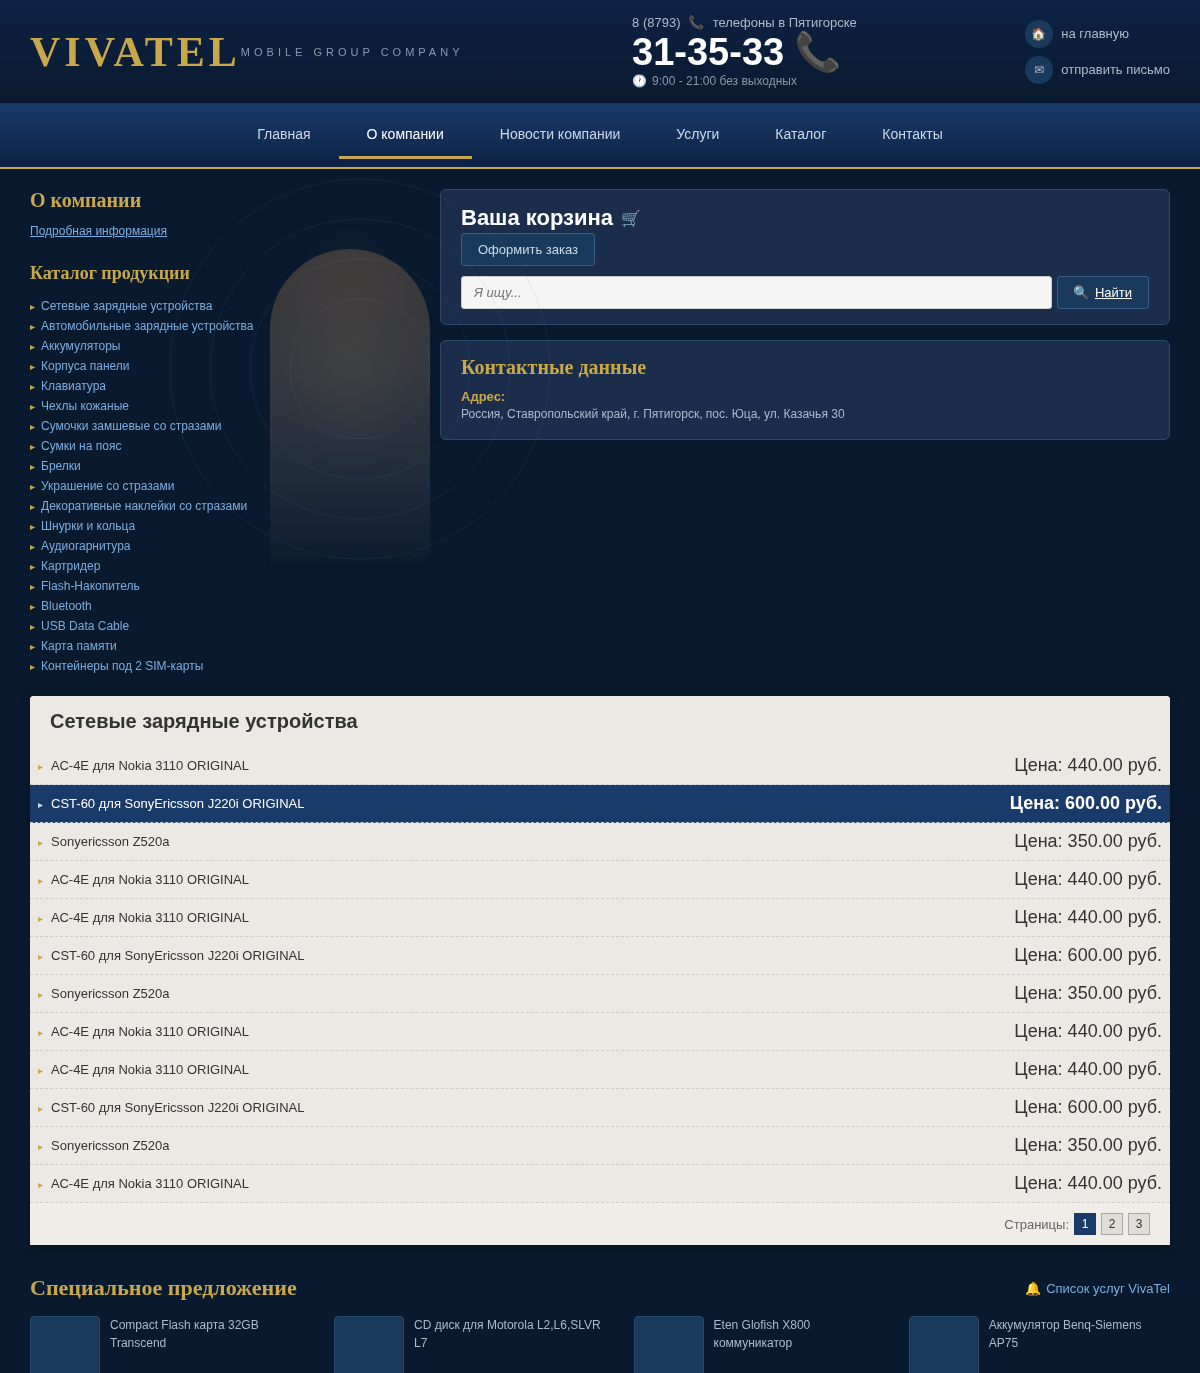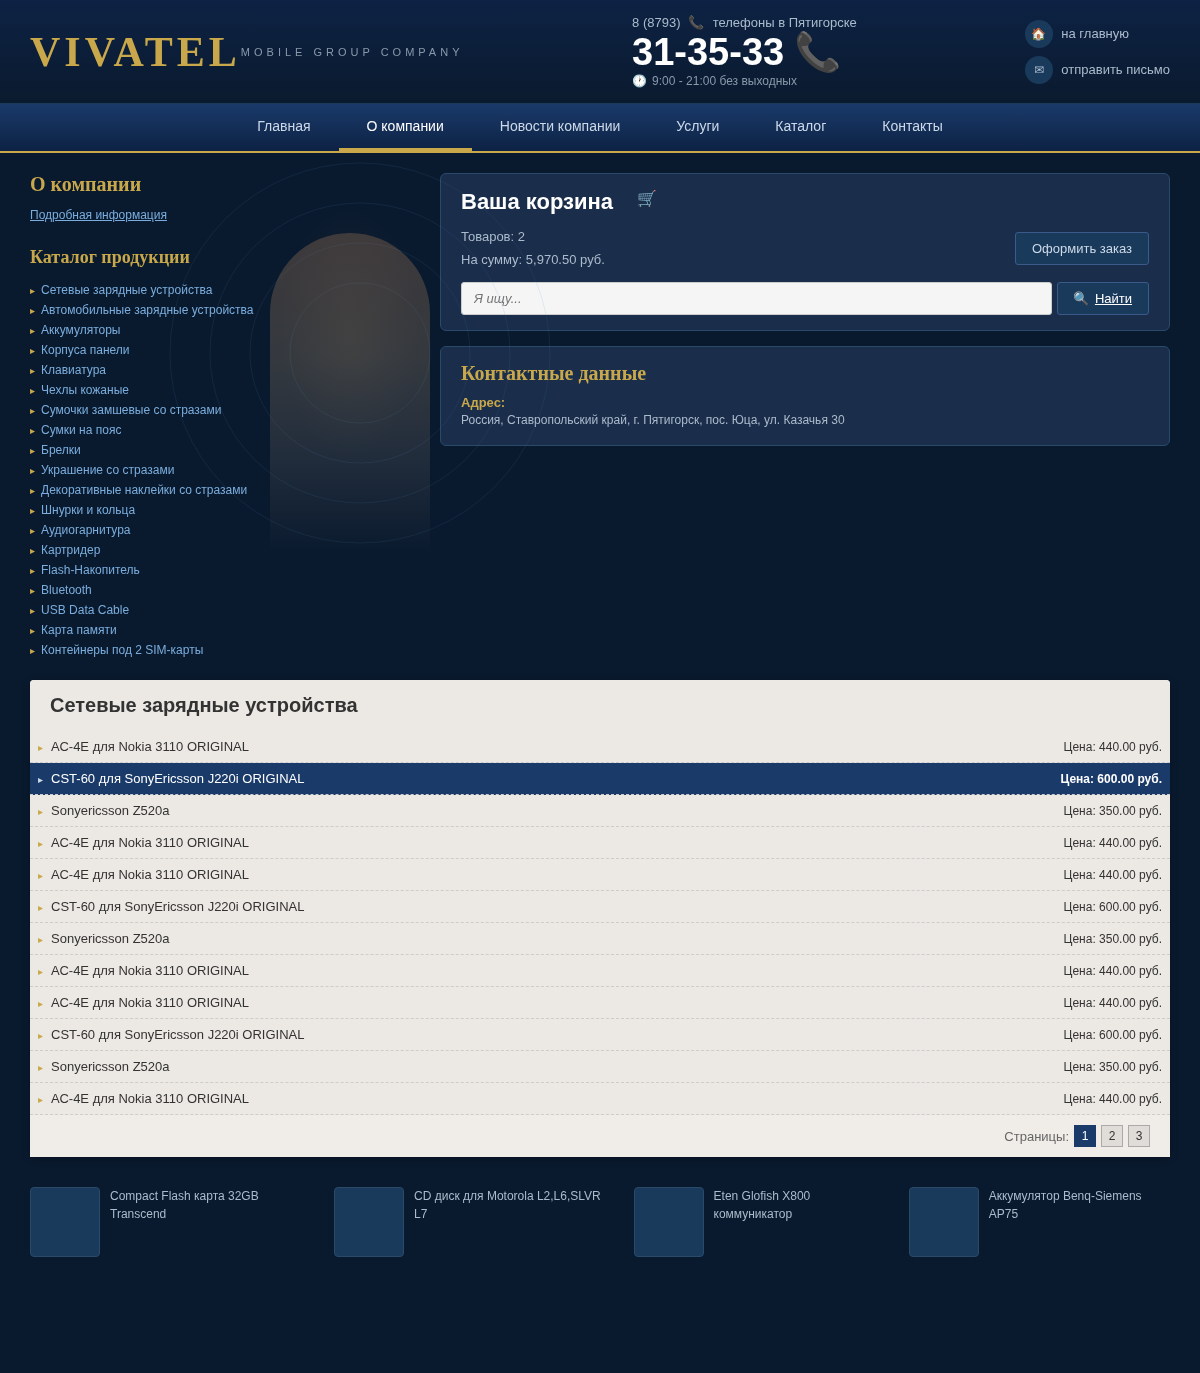--- a/index.html
+++ b/index.html
@@ -12,52 +12,52 @@
     .logo-subtitle { font-size: 11px; color: #8899aa; letter-spacing: 4px; text-transform: uppercase; }
     .phone-area { text-align: center; }
     .phone-row1 { color: #aabbcc; font-size: 13px; display: flex; align-items: center; gap: 8px; }
     .phone-main { font-size: 38px; font-weight: bold; color: #fff; display: flex; align-items: center; gap: 10px; }
     .phone-time { color: #8899aa; font-size: 12px; display: flex; align-items: center; gap: 5px; }
     .header-links { display: flex; flex-direction: column; gap: 8px; }
     .header-link { display: flex; align-items: center; gap: 8px; color: #aabbcc; font-size: 13px; text-decoration: none; }
     .header-link .icon-circle { width: 28px; height: 28px; border-radius: 50%; background: #1a3a5c; display: flex; align-items: center; justify-content: center; font-size: 12px; }
 
     
-    .nav { background: linear-gradient(180deg, #1a3a6a 0%, #0d2244 100%); padding: 0; border-bottom: 2px solid #c8a84b; }
+    .nav { background: linear-gradient(180deg, #1a3a6a 0%, #0d2244 100%); padding: 8px; border-bottom: 2px solid #c8a84b; }
     .nav ul { display: flex; list-style: none; justify-content: center; gap: 0; }
     .nav ul li a { display: block; padding: 14px 28px; color: #ccd9e8; text-decoration: none; font-size: 14px; border-bottom: 3px solid transparent; }
     .nav ul li a:hover, .nav ul li a.active { color: #fff; border-bottom: 3px solid #c8a84b; }
     .nav ul li a.active { color: #fff; }
     .sidebar-section-title { color: #c8a84b; font-size: 20px; font-weight: bold; margin-bottom: 12px; font-family: Georgia, serif; }
     .sidebar-about-text { color: #aabbcc; font-size: 12px; line-height: 1.6; margin-bottom: 10px; }
     .sidebar-more-link { color: #7aaddd; font-size: 12px; text-decoration: underline; display: block; margin-bottom: 25px; }
     .catalog-title { color: #c8a84b; font-size: 18px; font-weight: bold; margin-bottom: 12px; font-family: Georgia, serif; }
     .catalog-list { list-style: none; }
     .catalog-list li { padding: 3px 0; display: flex; align-items: center; gap: 6px; }
     .catalog-list li::before { content: '▸'; color: #c8a84b; font-size: 10px; }
     .catalog-list li a { color: #7aaddd; font-size: 12px; text-decoration: none; }
     .cart-box { background: #1a2d4a; border: 1px solid #2a4a6a; border-radius: 6px; padding: 15px 20px; margin-bottom: 15px; }
-    .cart-title { color: #fff; font-size: 22px; font-weight: bold; display: flex; align-items: flex-start; gap: 24px; margin-bottom: 10px; }
+    .cart-title { color: #fff; font-size: 22px; font-weight: bold; display: flex; align-items: center; gap: 8px; margin-bottom: 2px; }
     .cart-info { display: flex; justify-content: space-between; align-items: center; }
     .cart-details { color: #aabbcc; font-size: 13px; line-height: 1.8; }
     .cart-checkout-btn { background: #1a3a5c; border: 1px solid #3a5a8a; color: #ccd9e8; padding: 8px 16px; font-size: 13px; cursor: pointer; border-radius: 3px; }
     .search-row { display: flex; gap: 5px; margin-top: 10px; }
     .search-input { flex: 1; padding: 8px 12px; background: #f5f5f5; border: 1px solid #ccc; border-radius: 3px; color: #333; font-size: 13px; font-style: italic; }
     .search-btn { background: #1a3a5c; border: 1px solid #3a5a8a; color: #ccd9e8; padding: 8px 16px; font-size: 13px; cursor: pointer; border-radius: 3px; display: flex; align-items: center; gap: 5px; }
     .search-btn-text { color: #fff; text-decoration: underline; font-size: 13px; }
 
     .contact-box { background: #1a2d4a; border: 1px solid #2a4a6a; border-radius: 6px; padding: 15px 20px; }
     .contact-title { color: #c8a84b; font-size: 20px; font-weight: bold; margin-bottom: 8px; font-family: Georgia, serif; }
     .contact-label { color: #c8a84b; font-size: 13px; font-weight: bold; }
     .contact-text { color: #aabbcc; font-size: 12px; line-height: 1.6; }
     .product-row { display: flex; justify-content: space-between; align-items: center; padding: 8px 8px; border-bottom: 1px dashed #ccc; font-size: 13px; color: #333; cursor: pointer; }
     .product-row.highlighted { background: #1a3a6a; color: #fff; }
     .product-row.highlighted .product-price { color: #fff; font-weight: bold; }
     .product-row .arrow { color: #c8a84b; margin-right: 8px; font-size: 10px; }
-    .product-price { color: #333; font-size: 12px; white-space: nowrap; }
+    .product-price { color: #333; font-size: 18px; white-space: nowrap; }
     .product-row.highlighted .arrow { color: #ccd9e8; }
     .pagination { display: flex; align-items: center; justify-content: flex-end; padding: 10px 20px; background: #f0ede8; gap: 5px; font-size: 13px; color: #666; }
     .page-btn { width: 22px; height: 22px; display: flex; align-items: center; justify-content: center; border: 1px solid #aaa; background: #e0ddd8; color: #333; font-size: 12px; cursor: pointer; text-decoration: none; }
     .page-btn.active { background: #1a3a6a; color: #fff; border-color: #1a3a6a; }
 
     
     .special-section { padding: 20px 30px; }
     .special-header { display: flex; justify-content: space-between; align-items: center; margin-bottom: 15px; }
     .special-title { color: #c8a84b; font-size: 22px; font-weight: bold; font-family: Georgia, serif; }
     .special-link { color: #7aaddd; font-size: 13px; text-decoration: none; display: flex; align-items: center; gap: 5px; }
@@ -218,24 +218,20 @@
     </div>
 
     <div style="flex:1;">
 
       <div class="cart-box">
         <div class="cart-title">
           <span>Ваша корзина</span>
           <span style="font-size:16px;">🛒</span>
         </div>
         <div class="cart-info">
-          <div class="cart-details">
-            <div>Товаров: 2</div>
-            <div>На сумму: 5,970.50 руб.</div>
-          </div>
           <button class="cart-checkout-btn">Оформить заказ</button>
         </div>
         <div class="search-row">
           <input class="search-input" type="text" placeholder="Я ищу..." style="">
           <button class="search-btn">
             <span>🔍</span>
             <span class="search-btn-text">Найти</span>
           </button>
         </div>
       </div>
@@ -306,20 +302,27 @@
       <div class="pagination">
         <span>Страницы:</span>
         <a class="page-btn active" href="#">1</a>
         <a class="page-btn" href="#">2</a>
         <a class="page-btn" href="#">3</a>
       </div>
     </div>
   </div>
 
   <div class="special-section">
+    <div class="special-header">
+      <div class="special-title">Специальное предложение</div>
+      <a class="special-link" href="#">
+        <span>🔔</span>
+        <span>Список услуг VivaTel</span>
+      </a>
+    </div>
     <div class="special-items">
       <div class="special-item">
         <div class="special-img">
           
         </div>
         <div class="special-info">
           <div>Compact Flash карта 32GB Transcend</div>
 
         </div>
       </div>

